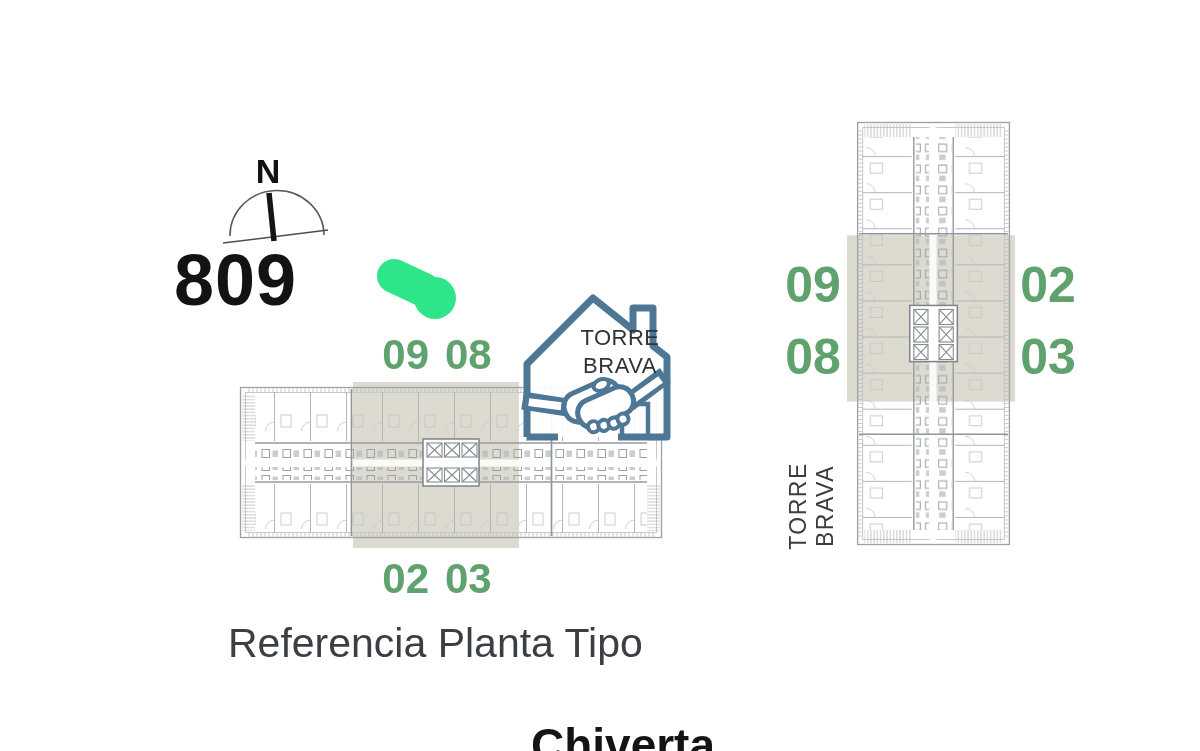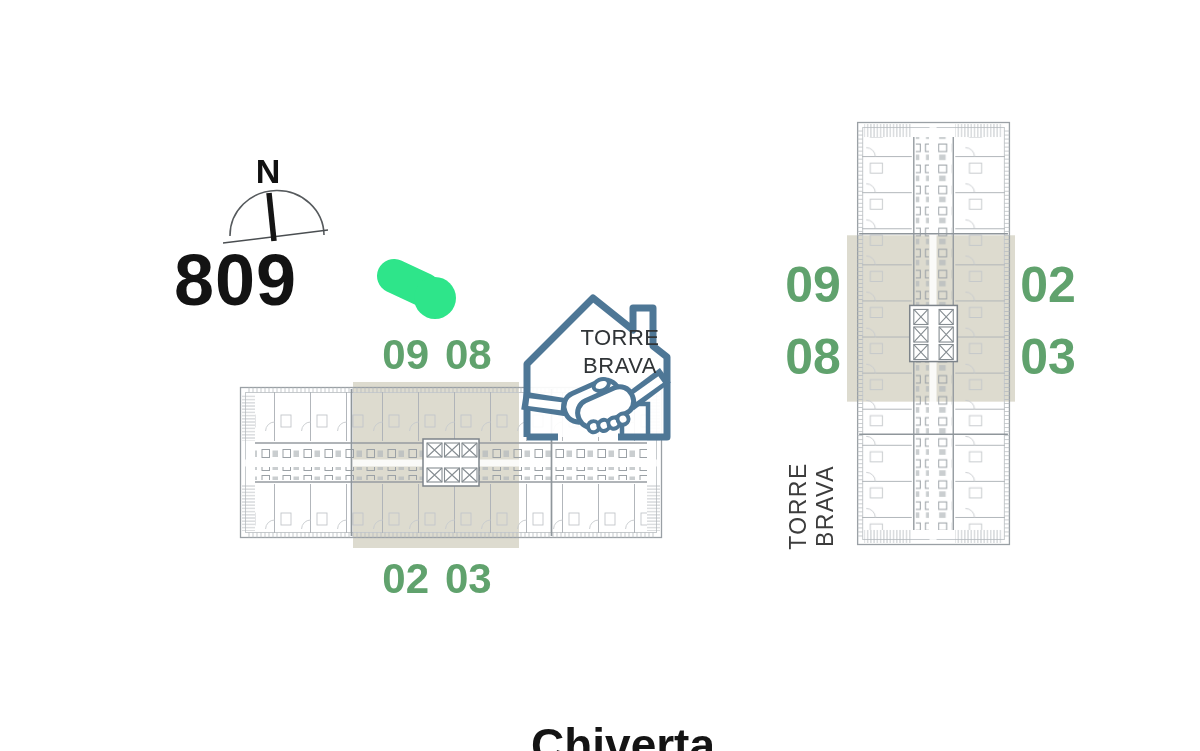--- a/index.html
+++ b/index.html
@@ -180,15 +180,16 @@
   <div id="watermark-title" class="abs">
     <div>TORRE</div>
     <div>BRAVA</div>
   </div>
 
   <div id="tower-label" class="abs">
     <div>TORRE</div>
     <div>BRAVA</div>
   </div>
 
+  <div id="caption-reference" class="abs">Referencia Planta Tipo</div>
   <div id="building-title" class="abs">Chiverta</div>
 
 </div>
 
 </body></html>

